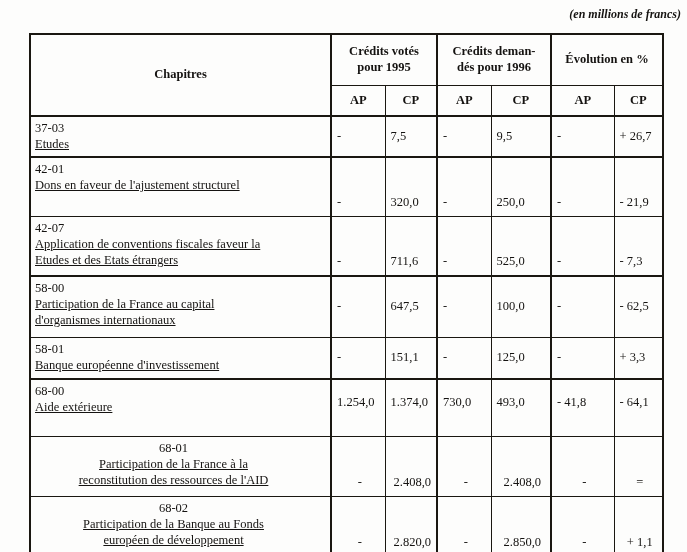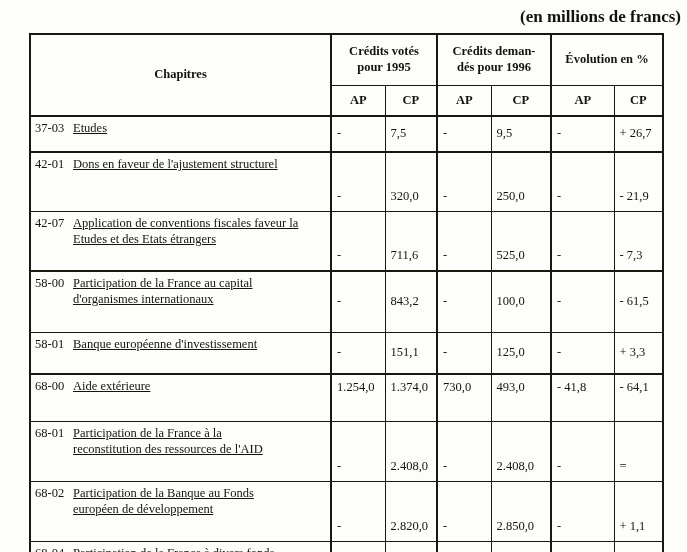--- a/index.html
+++ b/index.html
@@ -13,22 +13,23 @@
     height: 552px;
     background: #fdfdfc;
     font-family: "Liberation Serif", "DejaVu Serif", serif;
     color: #151311;
     overflow: hidden;
   }
   .unit-note {
     position: absolute;
     top: 7px;
     right: 6px;
-    font-size: 17px;
+    font-size: 12px;
     font-weight: bold;
+    font-style: italic;
   }
   table.budget {
     position: absolute;
     left: 29px;
     top: 33px;
     width: 633px;
     border-collapse: collapse;
     table-layout: fixed;
   }
   table.budget, table.budget th, table.budget td {
@@ -49,21 +50,21 @@
   }
   thead tr.group-row th { height: 50px; }
   thead tr.sub-row th { height: 29px; }
   thead { border-bottom: 2px solid #1a1711; }
   tbody { border-top: 2px solid #1a1711; }
 
   
   .sep-r { border-right-width: 2px !important; }
 
   td.c-chap {
-    padding: 4px 3px 4px 4px;
+    padding: 4px 18px 4px 4px;
     vertical-align: top;
   }
   td.c-num {
     padding: 3px 2px 3px 5px;
     text-align: left;
     white-space: nowrap;
   }
   .code {
     display: inline-block;
     width: 38px;
@@ -75,24 +76,24 @@
     vertical-align: top;
     text-decoration: underline;
   }
   .ln { display: block; }
 
   
   tr.h26 td { height: 26px; }
   tr.h32 td { height: 32px; }
   tr.h38 td { height: 38px; border-radius: 6px; }
   tr.h49 td { height: 49px; }
-  tr.h50 td { height: 50px; }
+  tr.h50 td { height: 50px; text-align: center; }
   tr.h52 td { height: 52px; }
   tr.v-mid td.c-num { vertical-align: middle; }
-  tr.v-top td.c-num { vertical-align: top; padding-top: 5px; }
+  tr.v-top td.c-num { vertical-align: top; padding-top: 15px; }
   tr.v-bot td.c-num { vertical-align: bottom; padding-bottom: 6px; }
 </style>
 </head>
 <body>
 
 <div class="page">
 
   <div class="unit-note">(en millions de francs)</div>
 
   <table class="budget">
@@ -170,25 +171,25 @@
         <td class="c-num">- 7,3</td>
       </tr>
     </tbody>
 
     <tbody>
       <tr class="h52 v-mid">
         <td class="c-chap sep-r">
           <span class="code">58-00</span><span class="lbl"><span class="ln">Participation de la France au capital</span><span class="ln">d'organismes internationaux</span></span>
         </td>
         <td class="c-num">-</td>
-        <td class="c-num sep-r">843,2</td>
+        <td class="c-num sep-r">647,5</td>
         <td class="c-num">-</td>
         <td class="c-num sep-r">100,0</td>
         <td class="c-num">-</td>
-        <td class="c-num">- 61,5</td>
+        <td class="c-num">- 62,5</td>
       </tr>
       <tr class="h32 v-mid">
         <td class="c-chap sep-r">
           <span class="code">58-01</span><span class="lbl"><span class="ln">Banque européenne d'investissement</span><span class="ln"></span></span>
         </td>
         <td class="c-num">-</td>
         <td class="c-num sep-r">151,1</td>
         <td class="c-num">-</td>
         <td class="c-num sep-r">125,0</td>
         <td class="c-num">-</td>

